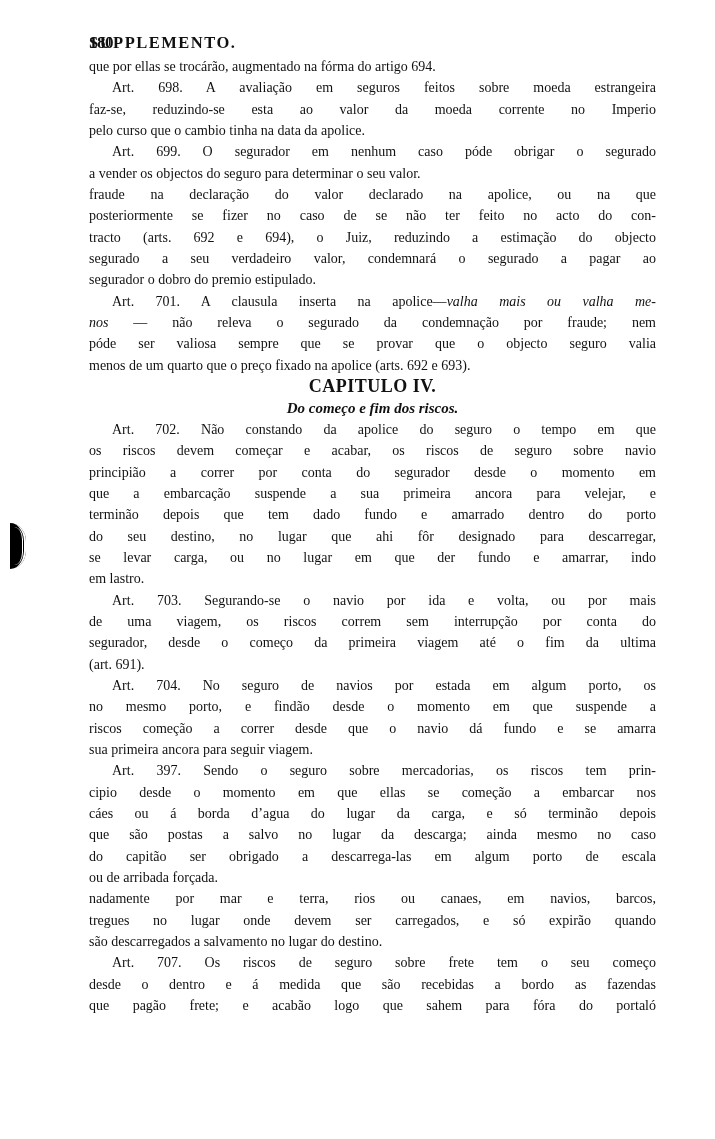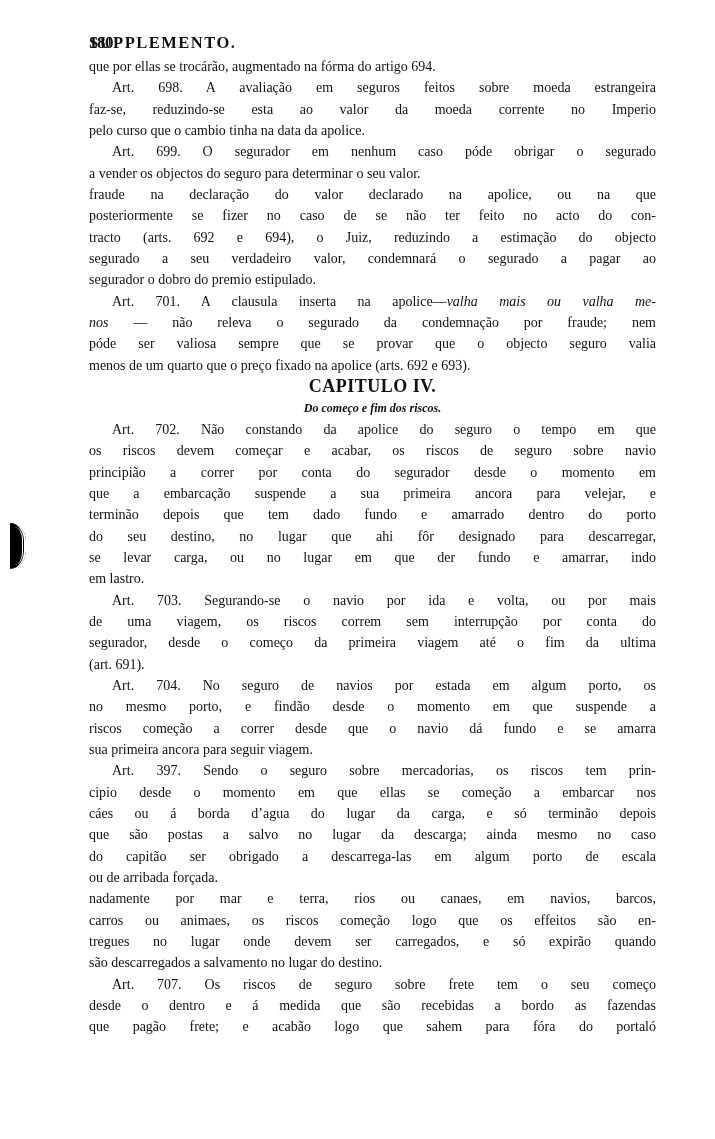--- a/index.html
+++ b/index.html
@@ -11,21 +11,21 @@
               letter-spacing: -0.5px; }
   .running-title { position: absolute; left: 0; right: 0; top: 0; text-align: left;
                    font-weight: bold; font-size: 16.5px; letter-spacing: 1.5px; }
   .body { position: absolute; top: 56px; left: 89px; width: 567px; }
   .line { height: 21.35px; line-height: 21.35px; font-size: 14px; white-space: nowrap;
           text-align: justify; text-align-last: justify; overflow: visible; }
   .line.last { text-align-last: left; }
   .line.indent { padding-left: 23px; }
   .line.center { text-align: left; text-align-last: center; font-weight: bold; }
   .chapter { font-size: 18px; letter-spacing: 0.5px; }
-  .subtitle { font-style: italic; font-size: 12px; }
+  .subtitle { font-style: italic; font-size: 15px; }
   em { font-style: italic; }
   .blot { position: absolute; left: 10px; top: 523px; width: 16px; height: 46px;
           border-radius: 0 20px 20px 0 / 0 23px 23px 0; background: #000;
           box-shadow: inset -4px 0 0 -2px #fff; }
   .blot::after { content: ""; position: absolute; left: 4px; top: 4px; width: 8px; height: 38px;
           border-right: 1.5px solid #fff; border-radius: 0 14px 14px 0 / 0 19px 19px 0; }
 </style>
 </head>
 <body>
 
@@ -71,20 +71,19 @@
     <div class="line">no mesmo porto, e findão desde o momento em que suspende a</div>
     <div class="line">riscos começão a correr desde que o navio dá fundo e se amarra</div>
     <div class="line last">sua primeira ancora para seguir viagem.</div>
     <div class="line indent">Art. 397. Sendo o seguro sobre mercadorias, os riscos tem prin-</div>
     <div class="line">cipio desde o momento em que ellas se começão a embarcar nos</div>
     <div class="line">cáes ou á borda d’agua do lugar da carga, e só terminão depois</div>
     <div class="line">que são postas a salvo no lugar da descarga; ainda mesmo no caso</div>
     <div class="line">do capitão ser obrigado a descarrega-las em algum porto de escala</div>
     <div class="line last">ou de arribada forçada.</div>
     <div class="line">nadamente por mar e terra, rios ou canaes, em navios, barcos,</div>
-    <div class="line">carros ou animaes, os riscos começão logo que os effeitos são en-</div>
     <div class="line">tregues no lugar onde devem ser carregados, e só expirão quando</div>
     <div class="line last">são descarregados a salvamento no lugar do destino.</div>
     <div class="line indent">Art. 707. Os riscos de seguro sobre frete tem o seu começo</div>
     <div class="line">desde o dentro e á medida que são recebidas a bordo as fazendas</div>
     <div class="line">que pagão frete; e acabão logo que sahem para fóra do portaló</div>
   </div>
 </div>
 
 </body></html>

